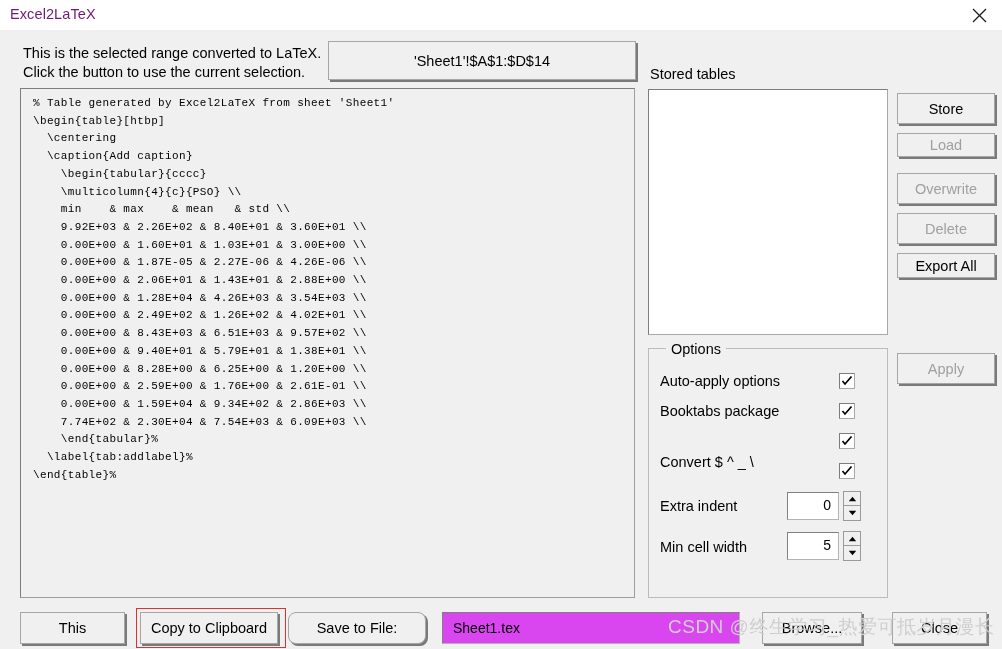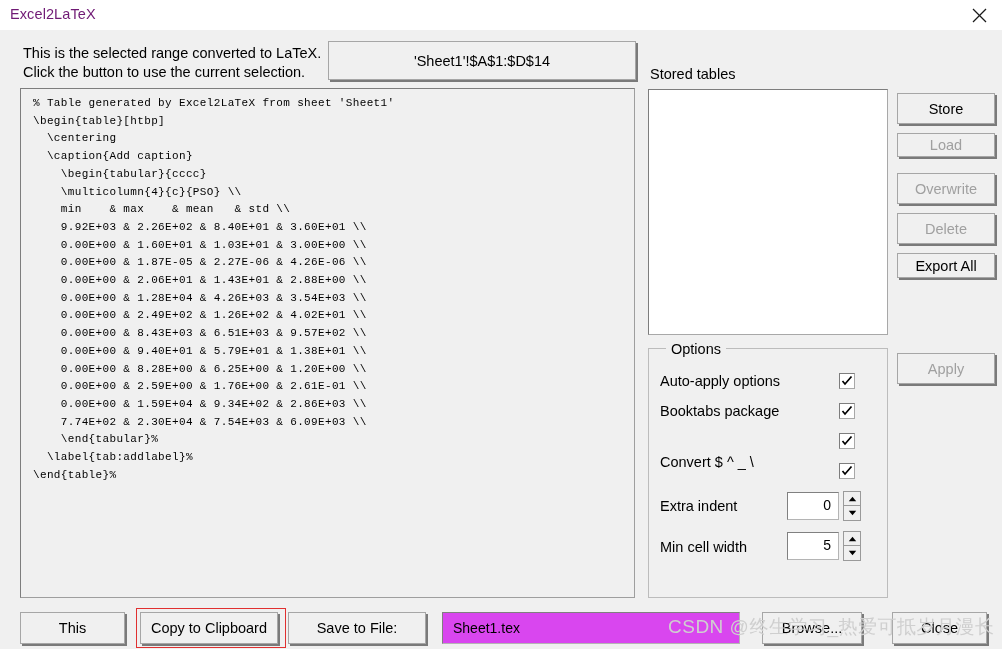--- a/index.html
+++ b/index.html
@@ -216,21 +216,21 @@
     display: flex;
     align-items: center;
     justify-content: center;
     cursor: default;
   }
   .spinner .sp-half + .sp-half { border-top: none; }
 
   
   .btn-about   { left: 20px;  top: 612px; width: 105px; height: 32px; }
   .btn-copy    { left: 140px; top: 612px; width: 138px; height: 32px; }
-  .btn-save    { left: 288px; top: 612px; width: 138px; height: 32px; }
+  .btn-save    { left: 288px; top: 612px; width: 138px; height: 32px; border-radius: 8px; }
   .btn-browse  { left: 762px; top: 612px; width: 100px; height: 32px; }
   .btn-close   { left: 892px; top: 612px; width: 95px;  height: 32px; }
 
   .highlight-box {
     position: absolute;
     left: 136px; top: 608px;
     width: 150px; height: 40px;
     border: 1px solid #e03030;
     box-sizing: border-box;
     pointer-events: none;

